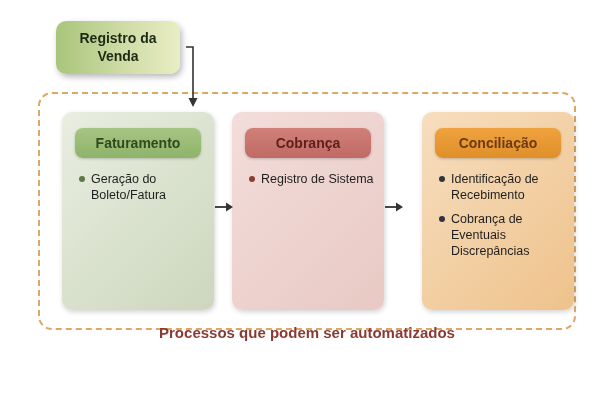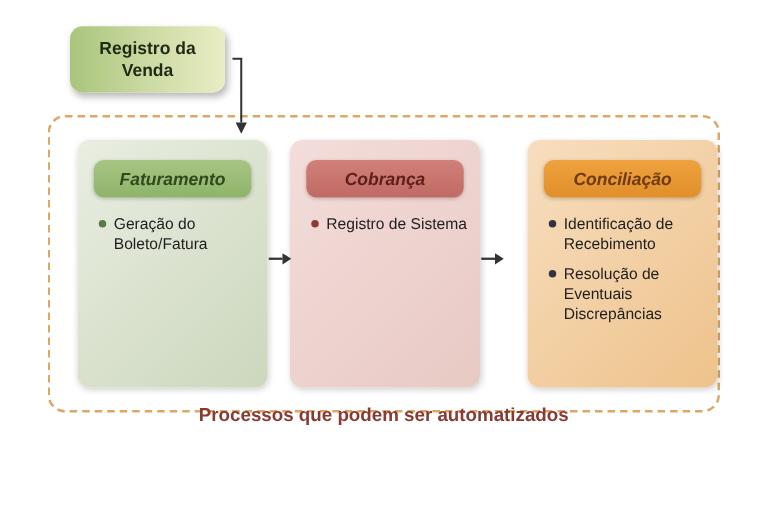--- a/index.html
+++ b/index.html
@@ -39,21 +39,20 @@
   .card-1{left:62px;background:linear-gradient(135deg,#e9eee1 0%,#ccd7bd 100%);}
   .card-2{left:232px;background:linear-gradient(135deg,#f3ddda 0%,#e8c9c4 100%);}
   .card-3{left:422px;background:linear-gradient(135deg,#f7debf 0%,#eec28b 100%);}
   .card-header{
     margin:16px 13px 13px 13px;
     padding:7px 2px;
     border-radius:8px;
     text-align:center;
     font-weight:bold;font-size:14px;
     box-shadow:0 1px 3px rgba(0,0,0,0.2);
-    font-style:italic;
   }
   .card-1 .card-header{background:linear-gradient(180deg,#a6c583 0%,#8fb36a 100%);color:#2f4a1d;}
   .card-2 .card-header{background:linear-gradient(180deg,#d08079 0%,#c06a64 100%);color:#5e1f1a;}
   .card-3 .card-header{background:linear-gradient(180deg,#efa23e 0%,#e08f2a 100%);color:#6e3a10;}
   .card ul{
     list-style:none;margin:0;padding:0 10px 0 16px;
   }
   .card li{
     position:relative;
     padding-left:13px;
@@ -100,21 +99,21 @@
     <div class="card-header">Cobrança</div>
     <ul>
       <li>Registro de Sistema</li>
     </ul>
   </div>
 
   <div class="card card-3">
     <div class="card-header">Conciliação</div>
     <ul>
       <li>Identificação de Recebimento</li>
-      <li>Resolução de Eventuais Discrepâncias</li>
+      <li>Cobrança de Eventuais Discrepâncias</li>
     </ul>
   </div>
 
   <svg class="arrows" viewBox="0 0 612 408" xmlns="http://www.w3.org/2000/svg">
 
     <g stroke="#333333" stroke-width="1.6" fill="none">
       <polyline points="186,47 193,47 193,98"></polyline>
       <polygon points="188.5,98 197.5,98 193,107" fill="#333333" stroke="none"></polygon>
     </g>
 

